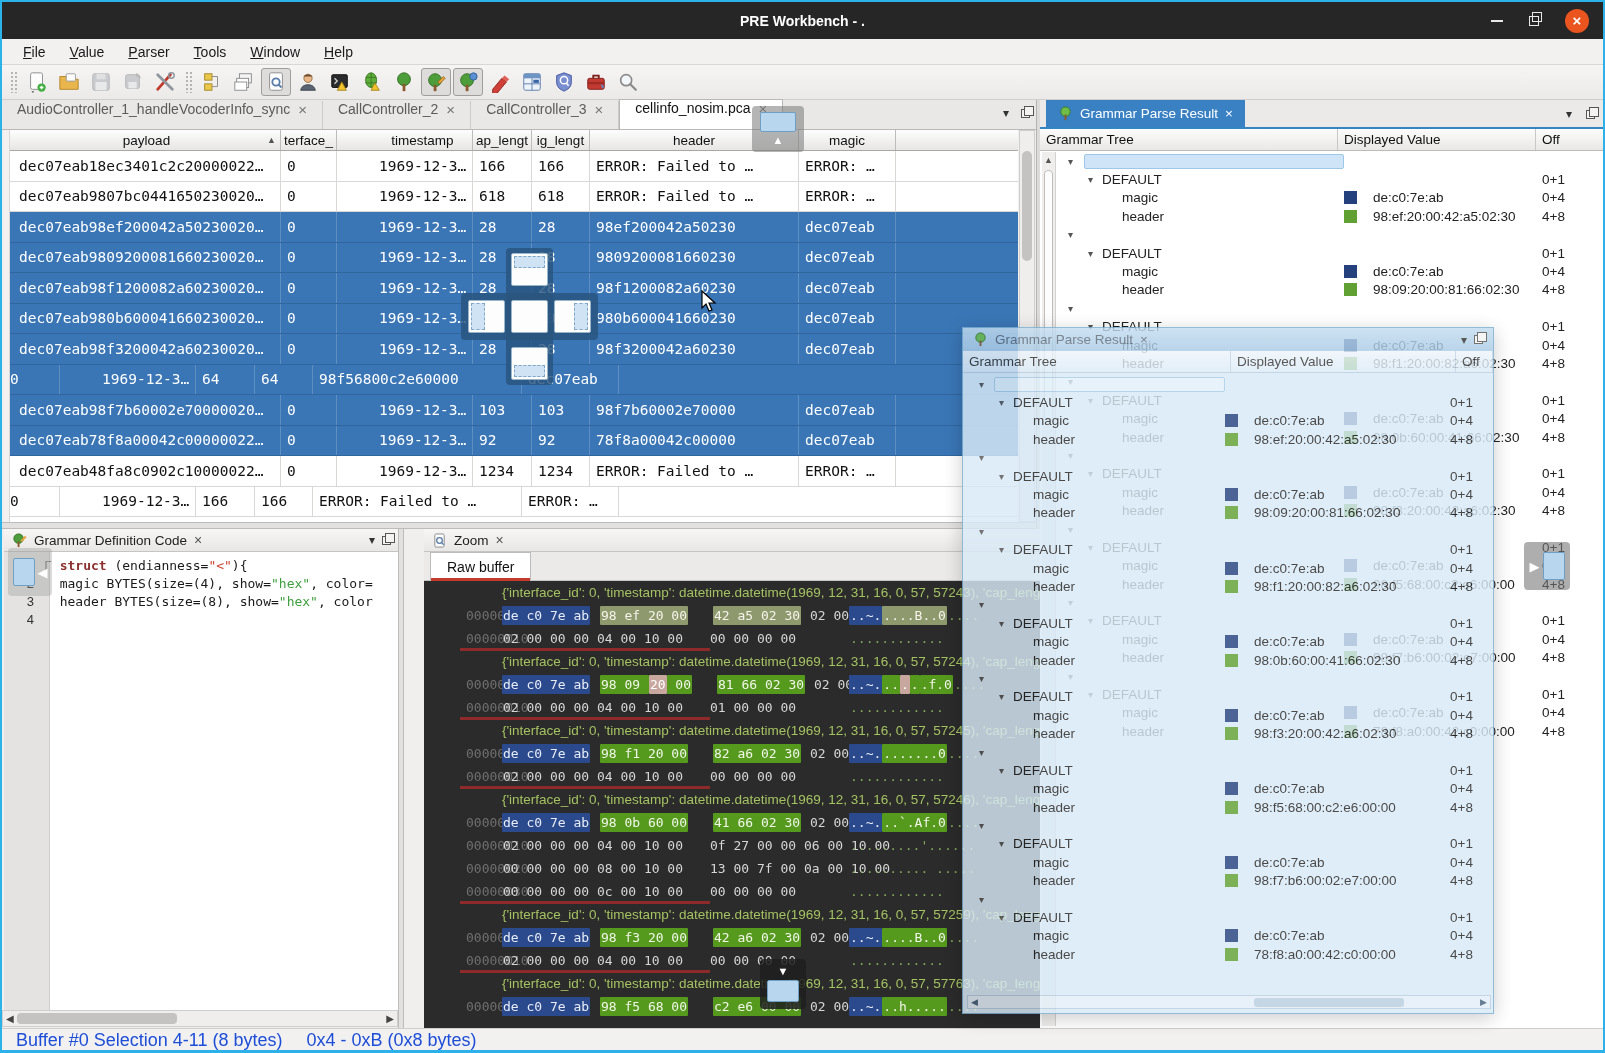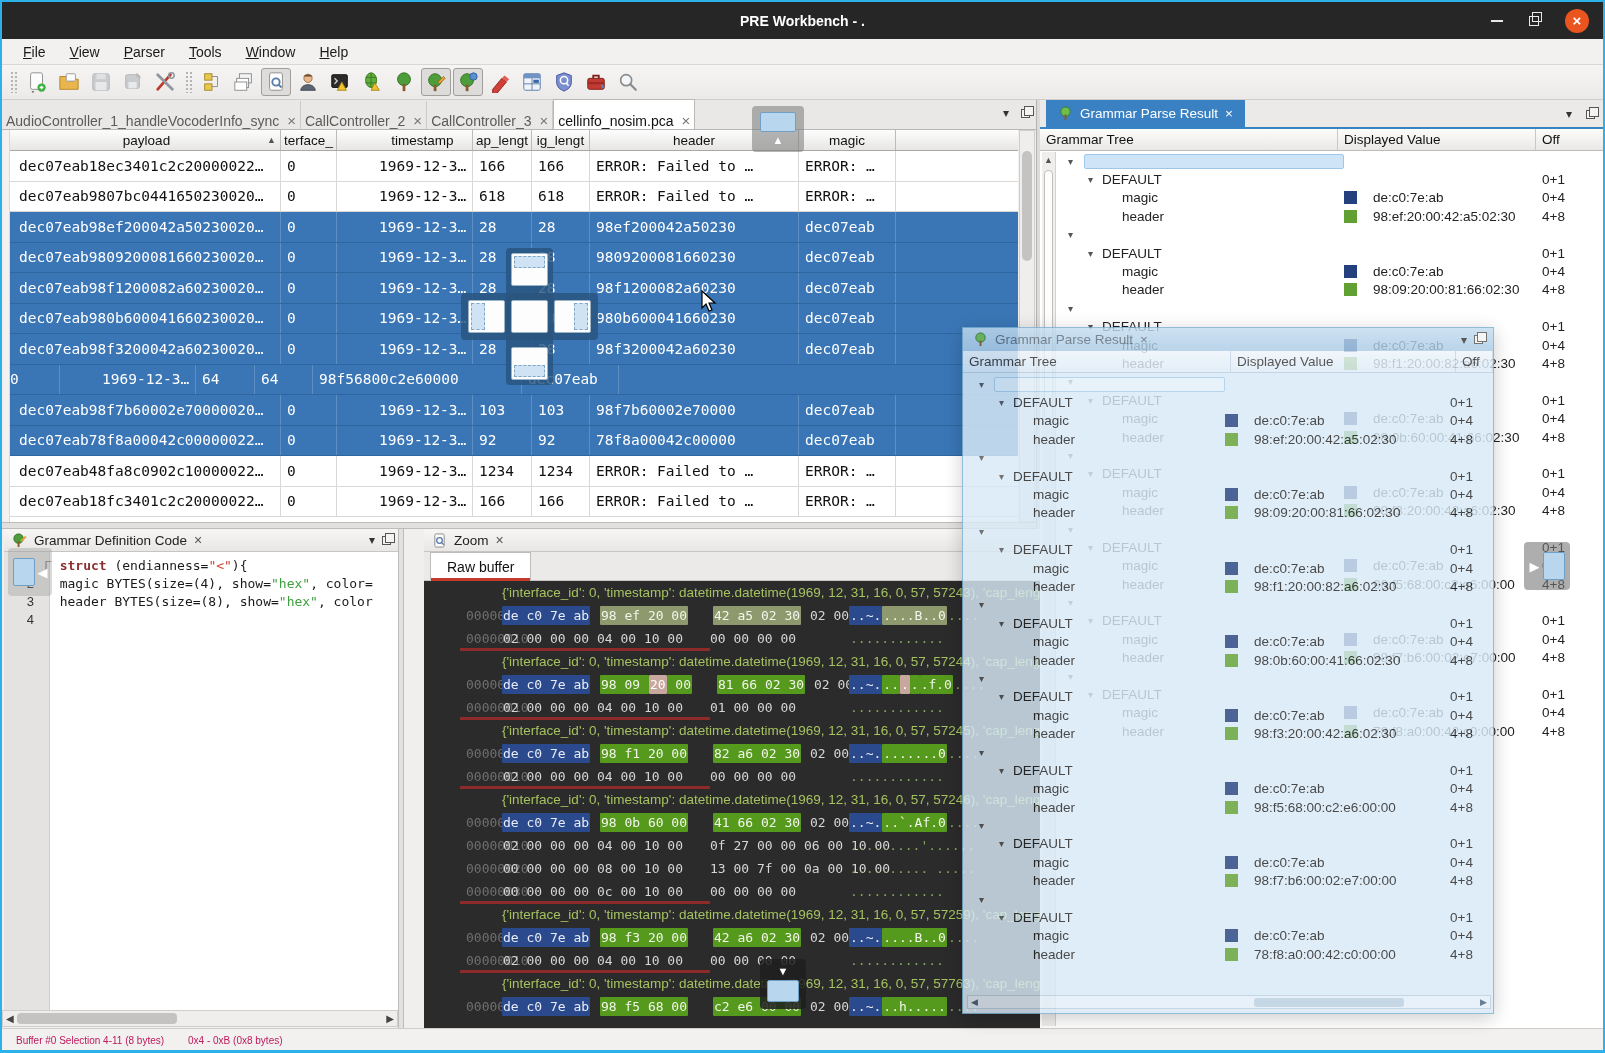--- a/index.html
+++ b/index.html
@@ -25,21 +25,21 @@
   .toolbar{position:absolute;left:0;top:63px;width:100%;height:35px;background:linear-gradient(#f6f5f4,#ebeae8);border-bottom:1px solid #cfcecc;display:flex;align-items:center;padding-left:4px;}
   .grip{width:7px;height:22px;margin:0 4px;background-image:radial-gradient(#b5b4b2 1px,transparent 1px);background-size:4px 4px;}
   .tbtn{width:30px;height:28px;display:flex;align-items:center;justify-content:center;margin:0 1px;border:1px solid transparent;border-radius:3px;}
   .tbtn.pressed{background:#dddcda;border-color:#9f9e9c;}
   .tbtn.disabled{opacity:.45;}
   .tbtn svg{width:22px;height:22px;}
 
   
   .main-tabbar{position:absolute;left:0;top:98px;width:1036px;height:30px;background:#e9e8e6;border-bottom:1px solid #b9b8b6;display:flex;align-items:flex-end;}
   .tabs{display:flex;height:100%;align-items:flex-end;}
-  .tab{display:flex;align-items:flex-end;gap:8px;height:28px;padding:0 4px;font-size:14px;color:#5c5b59;border-right:1px solid #cccbc9;background:#e9e8e6;white-space:nowrap;}
+  .tab{display:flex;align-items:flex-start;gap:8px;height:28px;padding:0 15px;font-size:14px;color:#5c5b59;border-right:1px solid #cccbc9;background:#e9e8e6;white-space:nowrap;}
   .tab.active{background:#fff;color:#111;border:1px solid #b9b8b6;border-bottom:none;height:30px;}
   .tab-close{color:#777;font-size:15px;}
   .tabbar-tools{position:absolute;right:8px;top:6px;display:flex;gap:12px;align-items:center;color:#444;}
   .chev{font-size:12px;color:#333;}
   .dock-float{width:9px;height:9px;border:1px solid #555;position:relative;background:#f4f3f2;}
   .dock-float::before{content:"";position:absolute;left:2px;top:-4px;width:8px;height:8px;border:1px solid #555;background:#f4f3f2;}
 
   
   .gridtable{position:absolute;left:2px;top:128px;width:1014px;height:392px;background:#fff;overflow:hidden;}
   .thead{display:flex;height:21px;background:linear-gradient(#fdfdfd,#e7e6e4);border-bottom:1px solid #a9a8a6;}
@@ -141,21 +141,21 @@
   .floatwin .gpr-rows{position:absolute;left:6px;top:47px;right:0;}
   .floatwin .gt{width:256px;}
   .floatwin .gv{width:225px;}
   .floatwin .go{flex:1;}
   .floatwin .selbox.rootsel{background:#e2f0fa;border-color:#a8cbe4;width:250px;}
   .fw-hscroll{position:absolute;left:4px;bottom:4px;width:524px;height:14px;background:#e4eff8;border:1px solid #b8cede;display:flex;align-items:center;justify-content:space-between;padding:0 3px;color:#44607a;font-size:9px;}
   .fw-hscroll .track{flex:1;height:9px;margin:0 3px;position:relative;}
   .fw-hscroll .thumb{position:absolute;left:55%;top:0;width:150px;height:9px;background:#b9cfe0;border-radius:3px;}
 
   
-  .statusbar{position:absolute;left:0;top:1026px;width:100%;height:24px;background:#f2f1f0;border-top:1px solid #cfcecc;display:flex;align-items:center;gap:24px;padding-left:14px;font-size:10px;color:#be185d;}
+  .statusbar{position:absolute;left:0;top:1026px;width:100%;height:24px;background:#f2f1f0;border-top:1px solid #cfcecc;display:flex;align-items:center;gap:24px;padding-left:14px;font-size:18px;color:#1d4ed8;}
 
   
   .dropcross{position:absolute;left:459px;top:246px;width:137px;height:137px;z-index:40;}
   .dc-bg{position:absolute;background:rgba(42,84,126,.82);border-radius:4px;}
   .dc-v{left:45px;top:0;width:47px;height:137px;}
   .dc-h{left:0;top:45px;width:137px;height:47px;}
   .dz{position:absolute;width:37px;height:33px;background:#fdfdfd;border:1px solid #9ab4c8;border-radius:2px;}
   .dz .half{position:absolute;background:#cfe3f4;border:1px dashed #7fa8c8;}
   .dz-top{left:50px;top:5px;}   .dz-top .half{left:2px;top:2px;right:2px;height:12px;}
   .dz-left{left:7px;top:52px;}  .dz-left .half{left:2px;top:2px;bottom:2px;width:14px;}
@@ -189,21 +189,21 @@
     <span class="win-controls">
       <span class="wc-min"></span>
       <span class="wc-max"></span>
       <span class="wc-close">×</span>
     </span>
   </div>
 
   <div class="menubar">
 
   <span class="menu-item">File</span>
-      <span class="menu-item">View</span>
+      <span class="menu-item">Value</span>
       <span class="menu-item">Parser</span>
       <span class="menu-item">Tools</span>
       <span class="menu-item">Window</span>
       <span class="menu-item">Help</span>
     </div>
 
   <div class="toolbar">
     <span class="grip"></span>
     <span class="tbtn">
         <svg viewBox="0 0 24 24">
@@ -512,21 +512,20 @@
           <span class="tc c0 mono">dec07eab48fa8c0902c10000022…</span>
           <span class="tc c1 mono">0</span>
           <span class="tc c2 mono">1969-12-3…</span>
           <span class="tc c3 mono">1234</span>
           <span class="tc c4 mono">1234</span>
           <span class="tc c5 mono">ERROR: Failed to …</span>
           <span class="tc c6 mono">ERROR: …</span>
         </div>
 
         <div class="trow">
-          <span class="tc c0 mono">dec07eab18fc3401c2c20000022…</span>
           <span class="tc c1 mono">0</span>
           <span class="tc c2 mono">1969-12-3…</span>
           <span class="tc c3 mono">166</span>
           <span class="tc c4 mono">166</span>
           <span class="tc c5 mono">ERROR: Failed to …</span>
           <span class="tc c6 mono">ERROR: …</span>
         </div>
       </div>
   </div>
   <div class="lefthair"></div>

